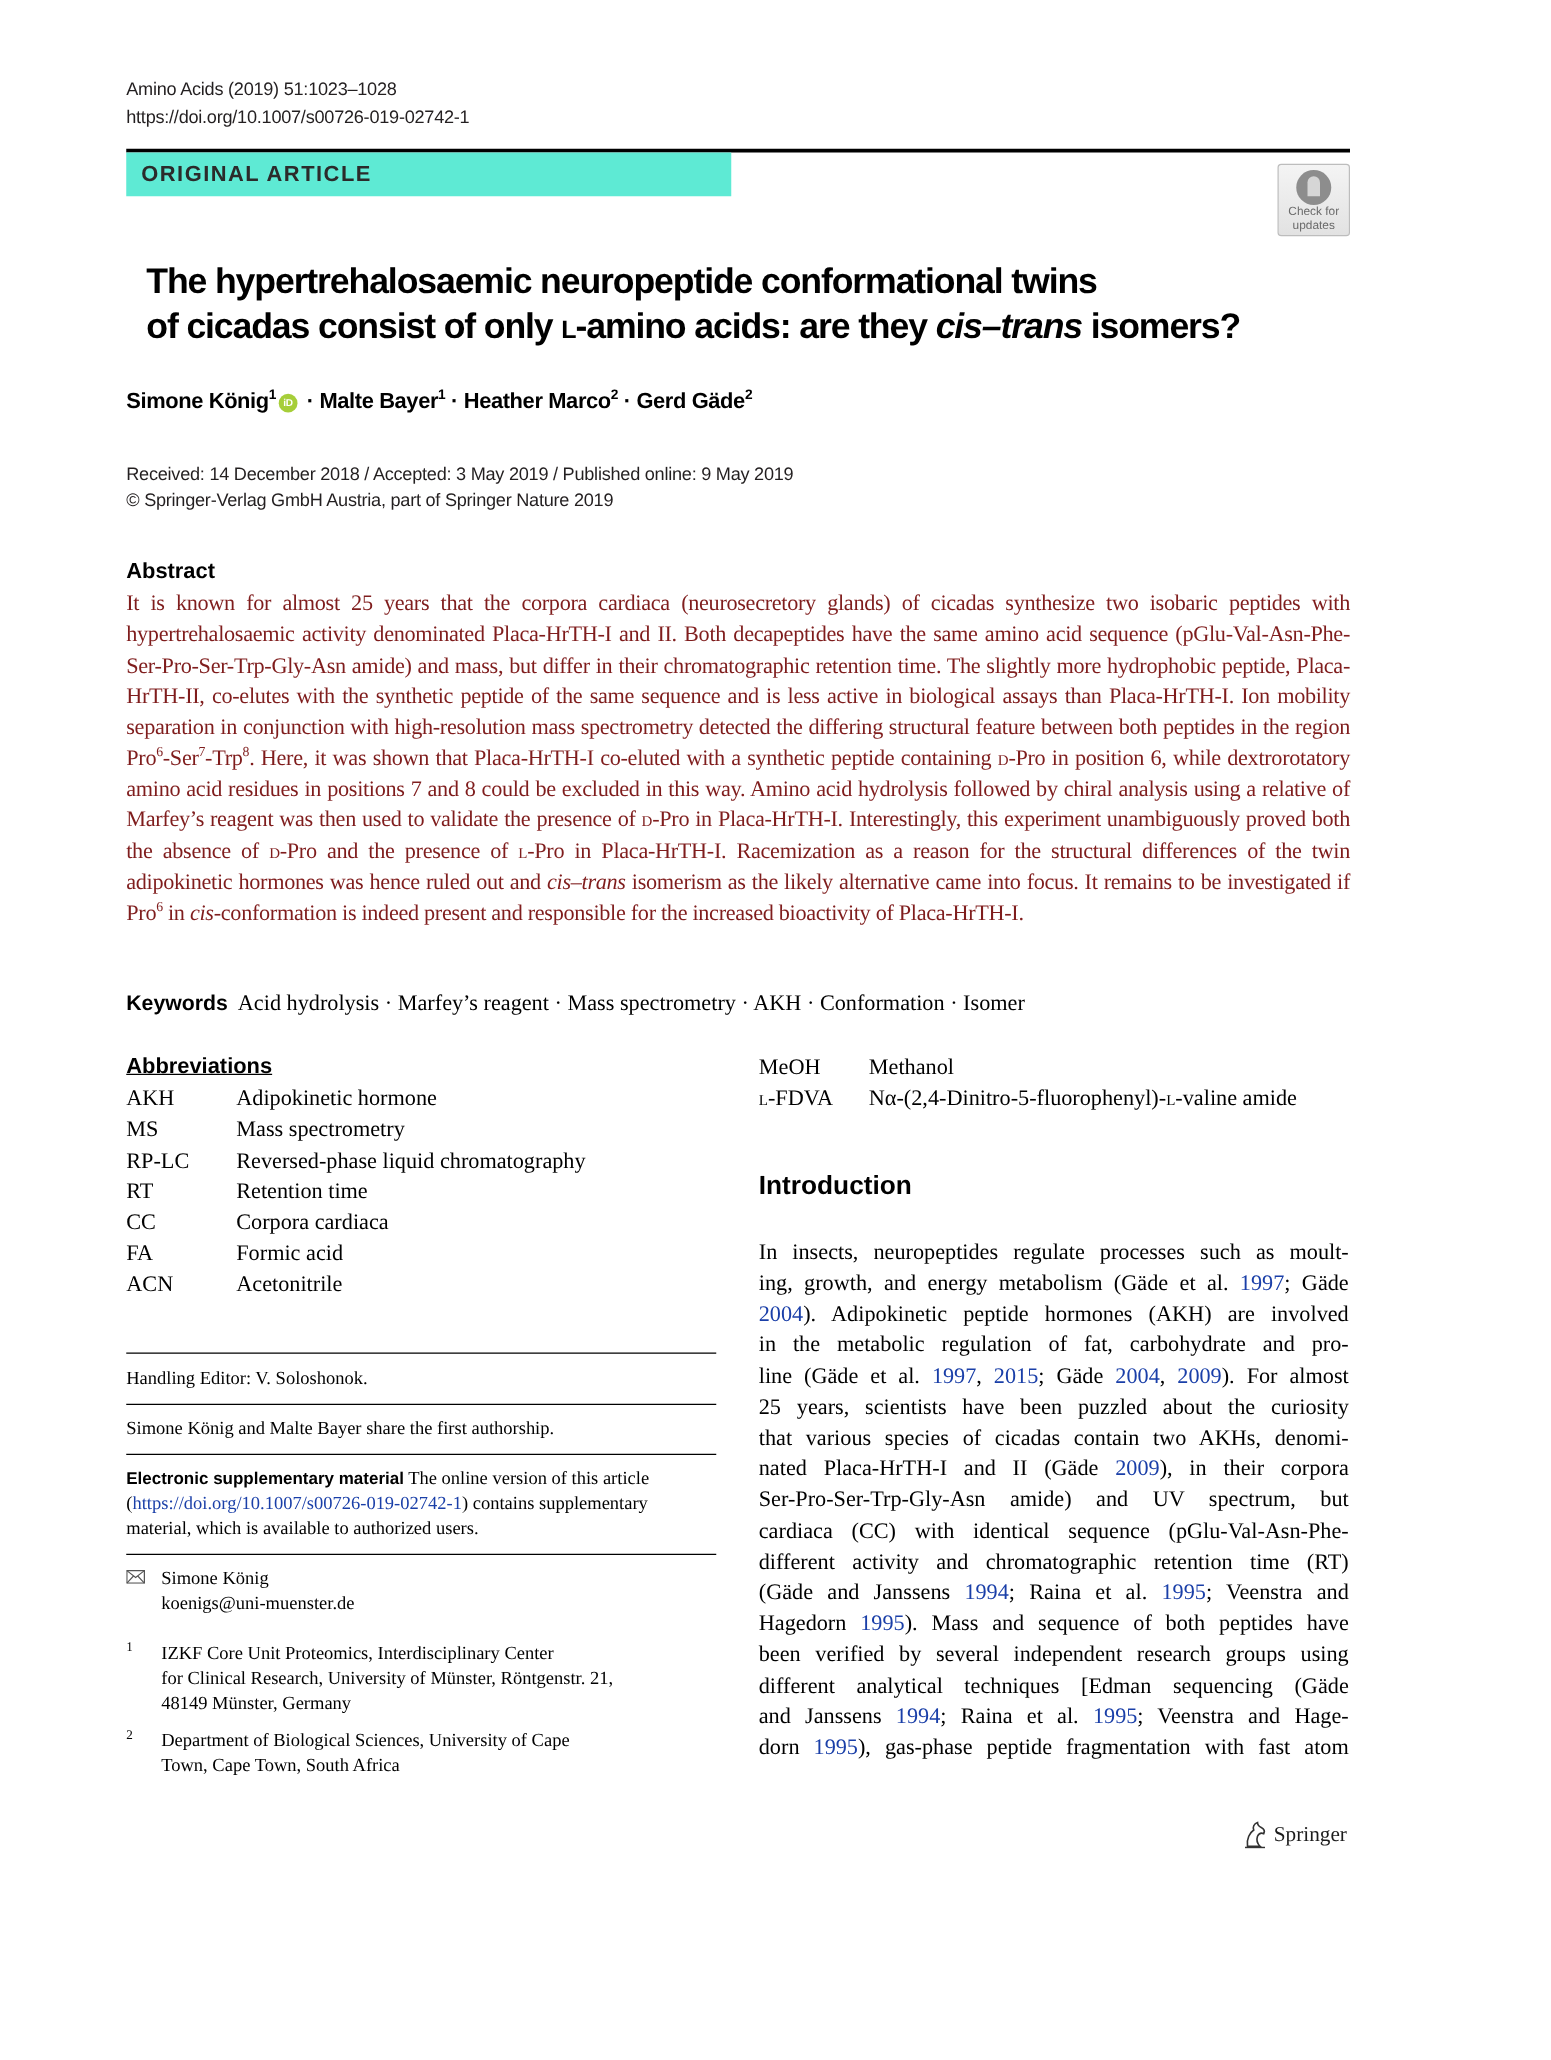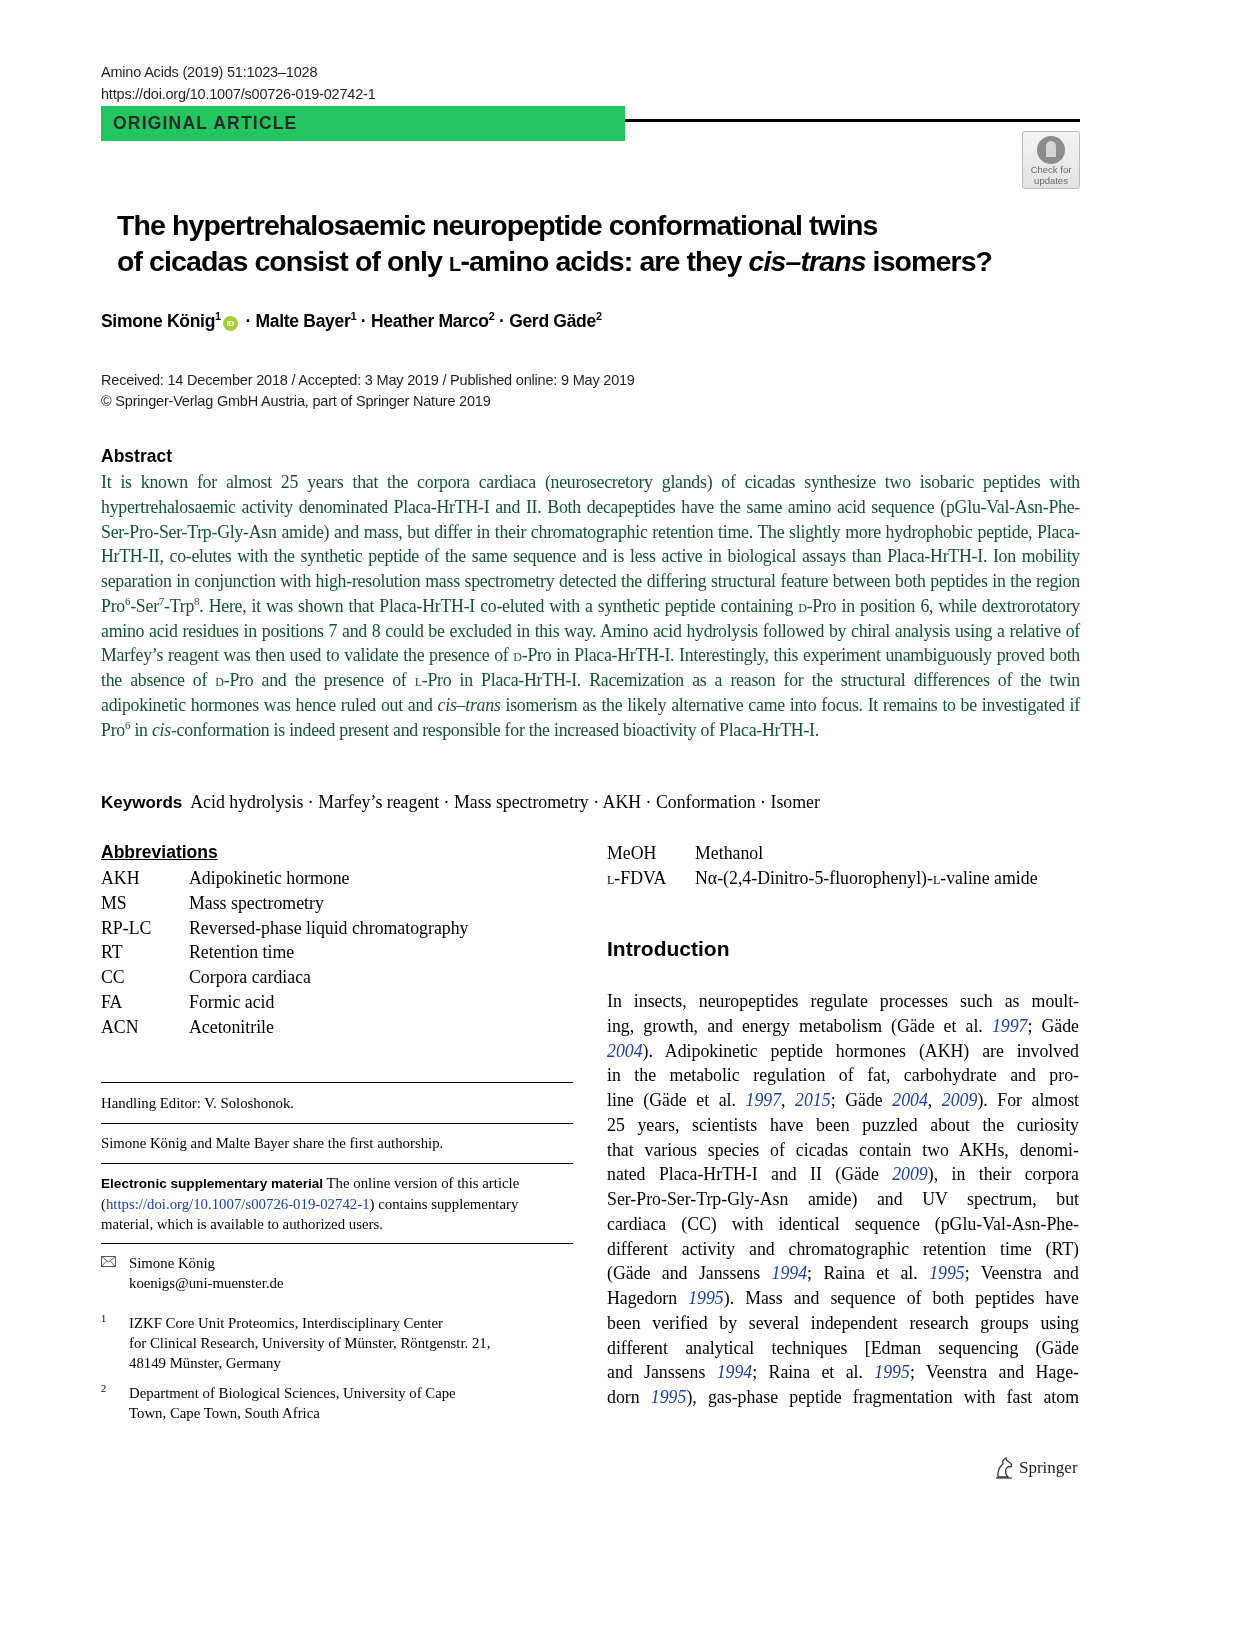--- a/index.html
+++ b/index.html
@@ -3,40 +3,40 @@
 <meta charset="utf-8">
 <style>
   html, body { margin: 0; padding: 0; background: #ffffff; }
   body { width: 1241px; height: 1648px; position: relative; overflow: hidden; color: #231f20; }
   .sans { font-family: "Liberation Sans", "DejaVu Sans", sans-serif; }
   .serif { font-family: "Liberation Serif", "DejaVu Serif", serif; }
   .abs { position: absolute; }
 
   .journal-line { left: 101px; font-size: 14.5px; line-height: 22px; letter-spacing: -0.2px; }
   .top-rule { left: 101px; top: 119px; width: 979px; height: 3px; background: #000; }
-  .article-type { left: 101px; top: 106px; width: 524px; height: 35px; background: #22c55e; }
+  .article-type { left: 101px; top: 122px; width: 484px; height: 35px; background: #5eead4; }
   .article-type span { display: block; padding: 7px 0 0 12px; font-size: 17.5px; font-weight: bold; letter-spacing: 1.2px; color: #2b2b2b; }
 
   .badge { left: 1022px; top: 131px; width: 56px; height: 56px; border: 1px solid #bdbdbd; border-radius: 3px; background: linear-gradient(#f4f4f4, #e2e2e2); text-align: center; }
   .badge .circ { width: 28px; height: 28px; border-radius: 50%; background: #8d8d8d; margin: 4px auto 0; position: relative; }
   .badge .circ::after { content: ""; position: absolute; left: 9px; top: 5px; width: 10px; height: 16px; border-radius: 5px 5px 0 0; background: #d6d6d6; }
   .badge .txt { font-size: 9.5px; line-height: 10px; color: #6a6a6a; margin-top: 1px; }
 
   .title { left: 101px; top: 207px; width: 980px; font-size: 28.5px; line-height: 36px; font-weight: bold; letter-spacing: -0.9px; color: #000; margin-left: 16px; }
   .title i { font-style: italic; }
   .sc { font-variant: small-caps; text-transform: lowercase; }
 
   .authors { left: 101px; top: 310px; font-size: 17.5px; font-weight: bold; letter-spacing: -0.3px; color: #000; white-space: nowrap; }
   .authors sup { font-size: 11px; vertical-align: 7px; }
   .orcid { display: inline-block; width: 15px; height: 15px; border-radius: 50%; background: #a6ce39; color: #fff; font-size: 8px; line-height: 15px; text-align: center; vertical-align: 1px; margin: 0 3px 0 2px; font-weight: bold; }
 
   .dates { left: 101px; top: 370px; font-size: 14.5px; line-height: 20.5px; letter-spacing: -0.2px; }
 
   .abstract-h { left: 101px; top: 446px; font-size: 17.5px; font-weight: bold; color: #000; }
-  .abstract-body { left: 101px; top: 470px; width: 979px; font-size: 17.8px; line-height: 24.75px; text-align: justify; letter-spacing: -0.25px; color: #14532d; }
+  .abstract-body { left: 101px; top: 470px; width: 979px; font-size: 17.8px; line-height: 24.75px; text-align: justify; letter-spacing: -0.25px; color: #7f1d1d; }
   .abstract-body sup { font-size: 11px; vertical-align: 7px; line-height: 0; }
 
   .keywords { left: 101px; top: 792px; font-size: 17.8px; white-space: nowrap; color: #000; }
   .keywords .lbl { font-weight: bold; font-size: 17px; margin-right: 8px; }
 
   .abbr-h { left: 101px; top: 842px; font-size: 17.5px; font-weight: bold; color: #000; text-decoration: underline; }
   .abbr-list { left: 101px; top: 866px; font-size: 17.8px; line-height: 24.8px; color: #000; }
   .abbr-row { display: flex; }
   .abbr-row .k { width: 88px; }
   .abbr-list2 { left: 607px; top: 841px; font-size: 17.8px; line-height: 24.8px; color: #000; }
@@ -51,21 +51,21 @@
   .corr { left: 101px; top: 1253px; font-size: 14.8px; line-height: 20px; color: #000; }
   .corr .env { position: absolute; left: 0; top: 3px; width: 15px; height: 11px; }
   .corr .lines { margin-left: 28px; }
 
   .aff { left: 101px; width: 472px; font-size: 14.8px; line-height: 20px; color: #000; }
   .aff .n { position: absolute; left: 0; top: -4px; font-size: 10.5px; }
   .aff .t { margin-left: 28px; }
 
   .intro-h { left: 607px; top: 937px; font-size: 21px; font-weight: bold; color: #000; }
   .intro-body { left: 607px; top: 989px; width: 472px; font-size: 17.8px; line-height: 24.75px; text-align: justify; color: #000; }
-  .intro-body a { color: #1a3fa8; text-decoration: none; font-style: italic; }
+  .intro-body a { color: #1a3fa8; text-decoration: none; }
   .intro-body .ln { display: block; text-align-last: justify; white-space: nowrap; }
 
   .springer { left: 994px; top: 1457px; font-size: 17px; color: #1c1c1c; display: flex; align-items: center; }
   .springer svg { margin-right: 5px; }
 </style>
 </head>
 <body>
 
 <div class="abs sans journal-line" style="top:61px;">Amino Acids (2019) 51:1023–1028</div>
 <div class="abs sans journal-line" style="top:83px;">https://doi.org/10.1007/s00726-019-02742-1</div>

